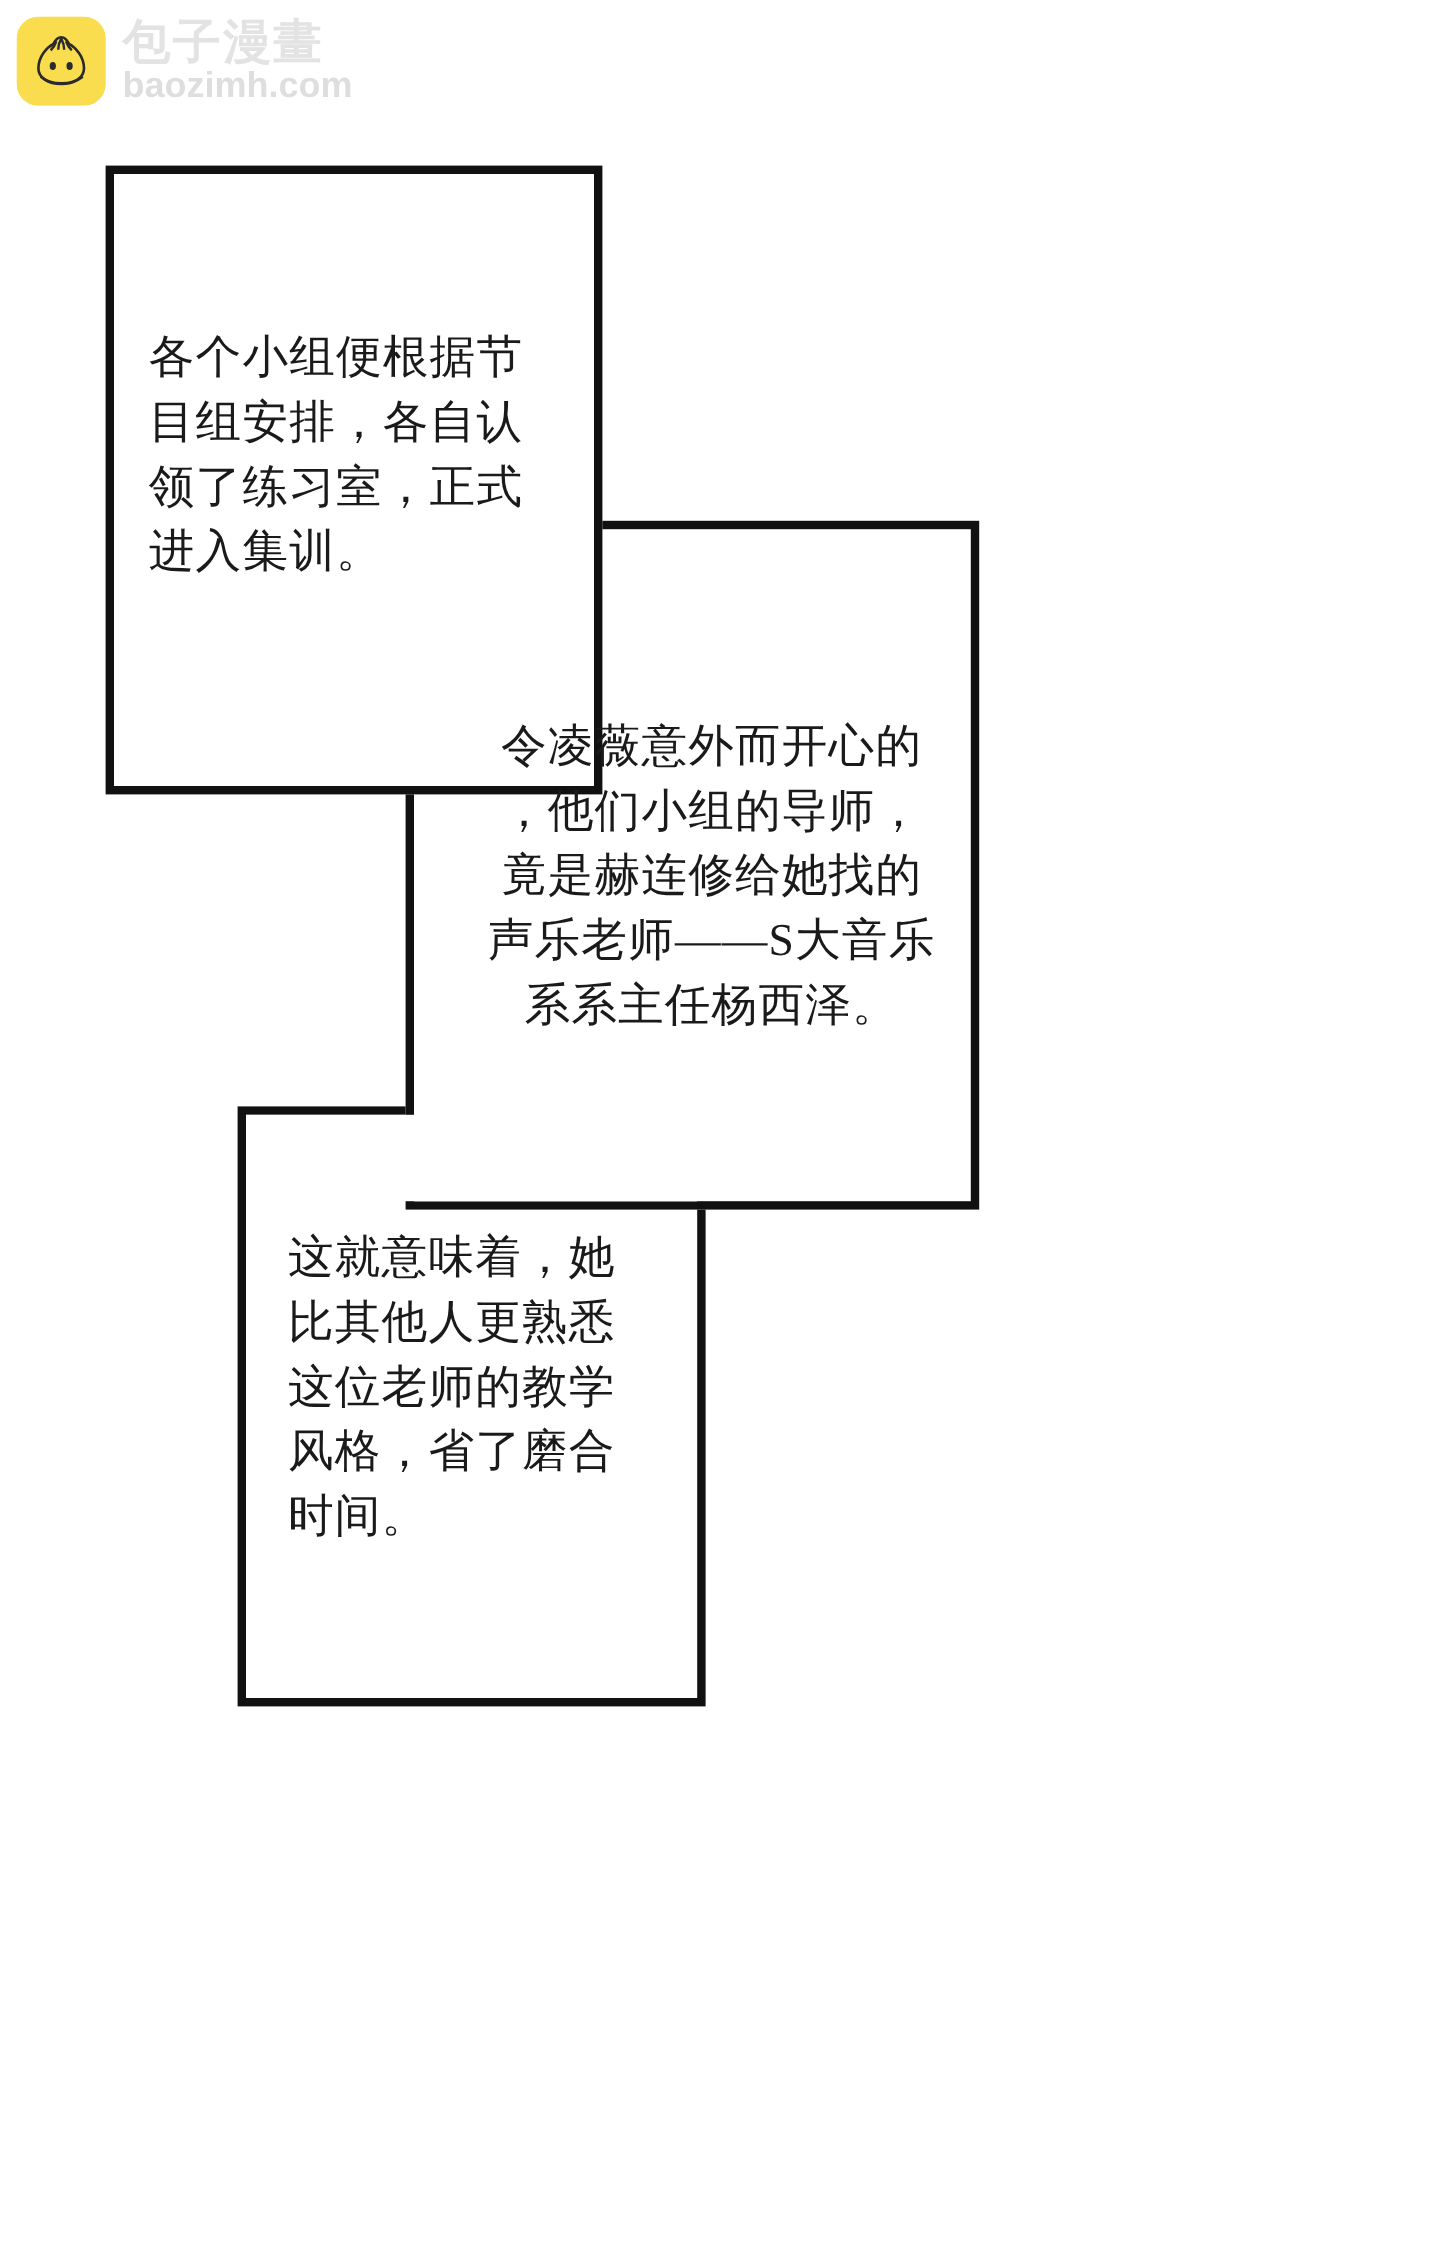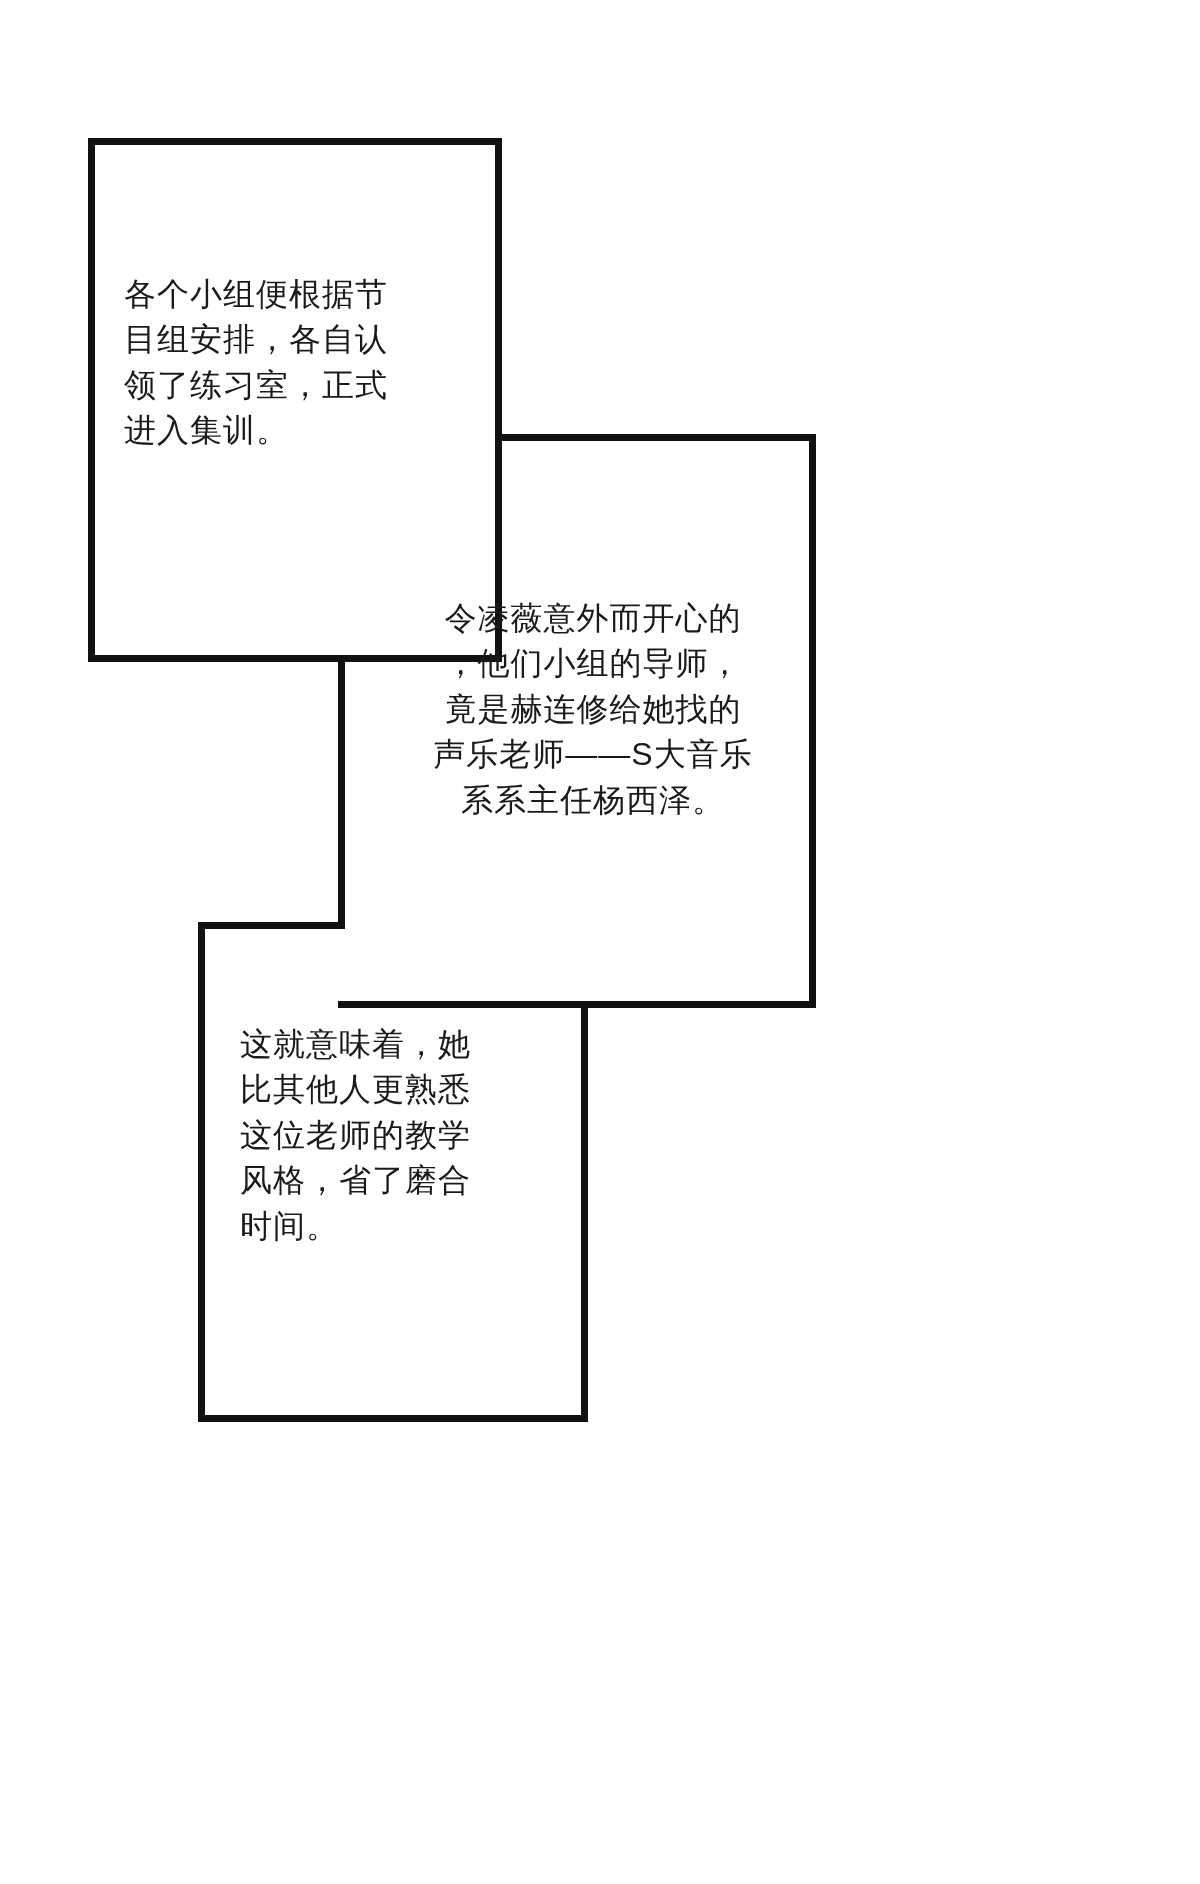--- a/index.html
+++ b/index.html
@@ -68,37 +68,53 @@
 
   
   .mask {
     position: absolute;
     background: #ffffff;
     z-index: 4;
   }
 
   .narration {
     position: absolute;
-    font-family: Liberation Sans, sans-serif;
+    font-family: Liberation Serif, serif;
     color: #1a1a1a;
-    font-size: 32px;
+    font-size: 38px;
     line-height: 1.42;
     letter-spacing: 1px;
     white-space: pre-line;
     z-index: 6;
   }
   #text-1 { left: 124px; top: 272px; width: 360px; }
   #text-2 { left: 388px; top: 596px; width: 410px; text-align: center; }
   #text-3 { left: 240px; top: 1022px; width: 320px; }
 </style>
 </head>
 <body>
 
 <div id="page">
 
+  <div class="watermark">
+    <div class="wm-logo">
+      <svg viewBox="0 0 74 74" xmlns="http://www.w3.org/2000/svg" aria-hidden="true">
+        <rect x="0" y="0" width="74" height="74" rx="18" fill="#f9dd4e"></rect>
+        <path d="M37 17c-3 0-5 2.5-6.5 5.5C25 25.5 18 33 18 43c0 7.5 8 13 19 13s19-5.5 19-13c0-10-7-17.5-12.5-20.5C42 19.5 40 17 37 17z" fill="none" stroke="#2b2b2b" stroke-width="2.2"></path>
+        <path d="M37 18c-1.5 3-2.5 6-2.5 9.5M37 18c1.5 3 2.5 6 2.5 9.5M33 20.5c-1 3-2.8 5.5-4.8 7.5M41 20.5c1 3 2.8 5.5 4.8 7.5" fill="none" stroke="#2b2b2b" stroke-width="2"></path>
+        <ellipse cx="30" cy="41" rx="2.6" ry="3.4" fill="#2b2b2b"></ellipse>
+        <ellipse cx="44" cy="41" rx="2.6" ry="3.4" fill="#2b2b2b"></ellipse>
+        <path d="M20 50c4.5 3.5 11 5.5 17 5.5S50.5 53.5 55 50" fill="none" stroke="#2b2b2b" stroke-width="2.2"></path>
+      </svg>
+    </div>
+    <div class="wm-text">
+      <div class="wm-cn">包子漫畫</div>
+      <div class="wm-en">baozimh.com</div>
+    </div>
+  </div>
 
   <div class="panel" id="panel-1"></div>
 
   <div class="panel" id="panel-2"></div>
 
   <div class="panel" id="panel-3"></div>
 
   <div class="mask" style="left:345px; top:145px; width:150px; height:282px;"></div>
   <div class="mask" style="left:345px; top:441px; width:150px; height:214px;"></div>
   <div class="mask" style="left:205px; top:929px; width:376px; height:72px;"></div>

